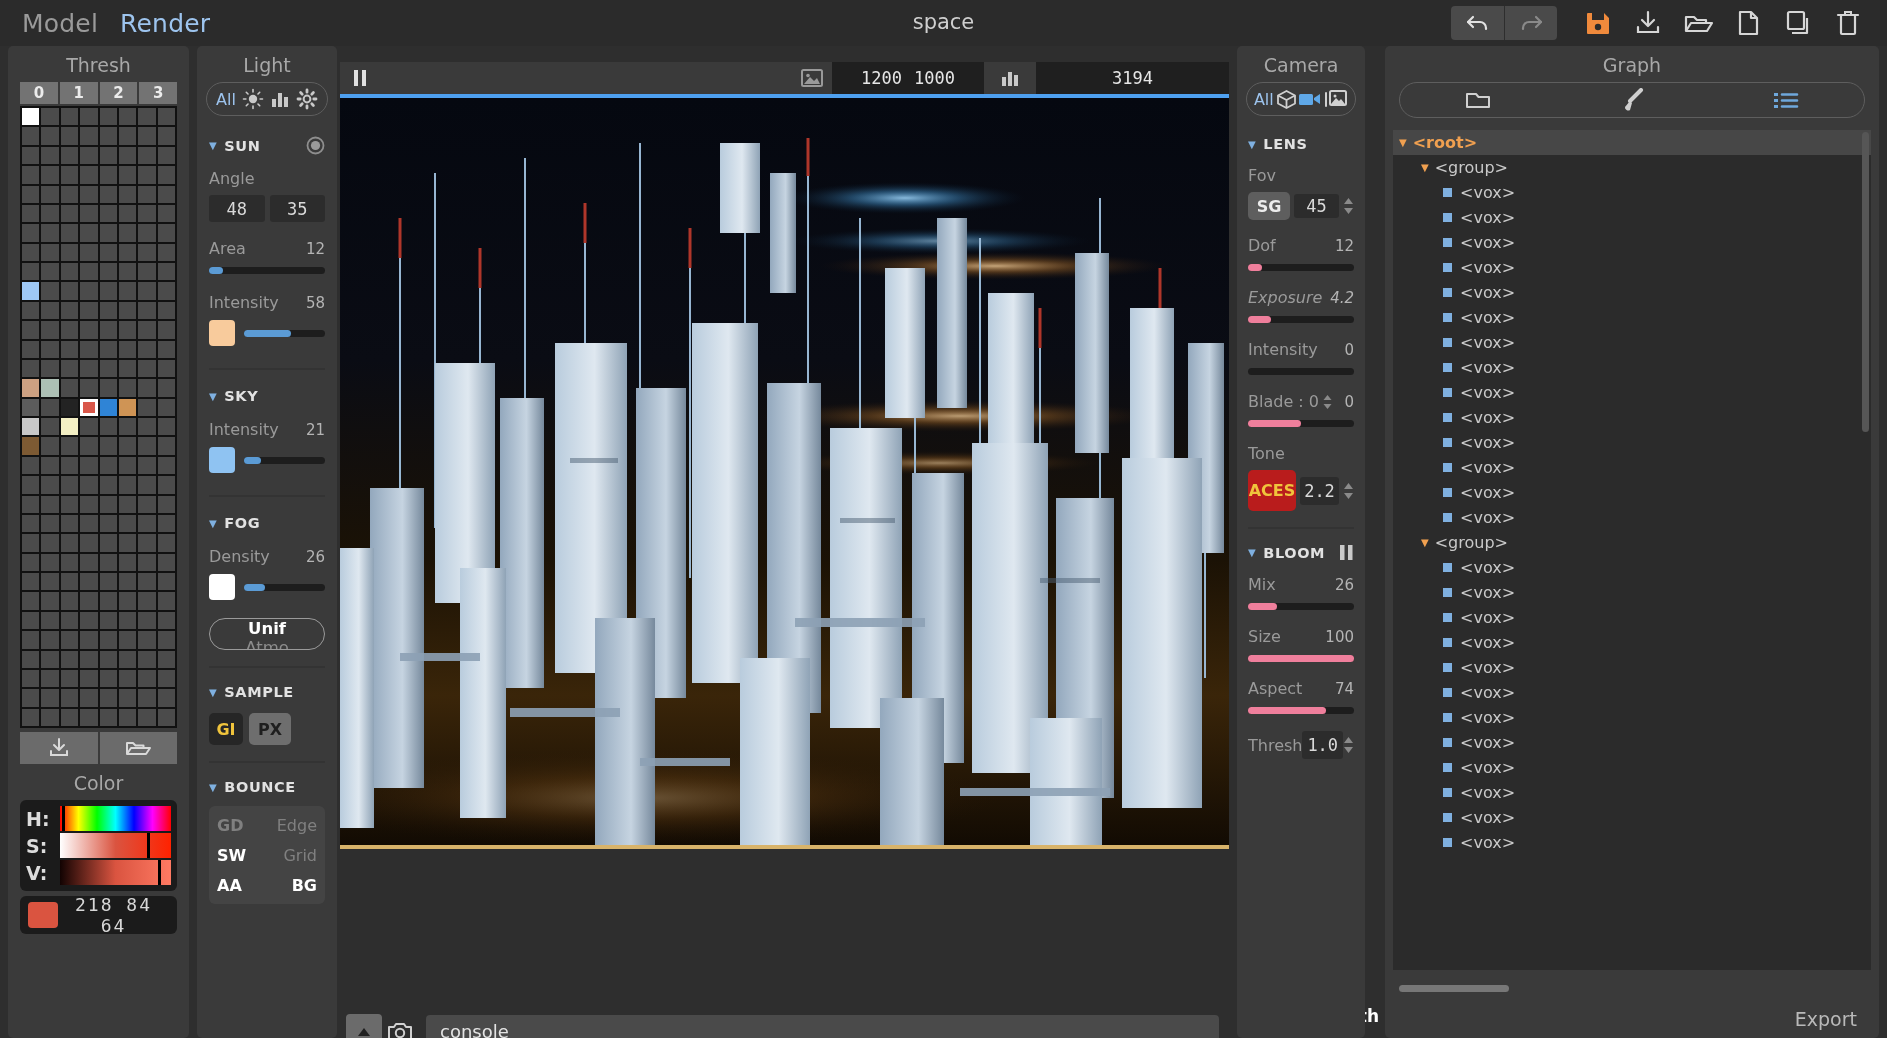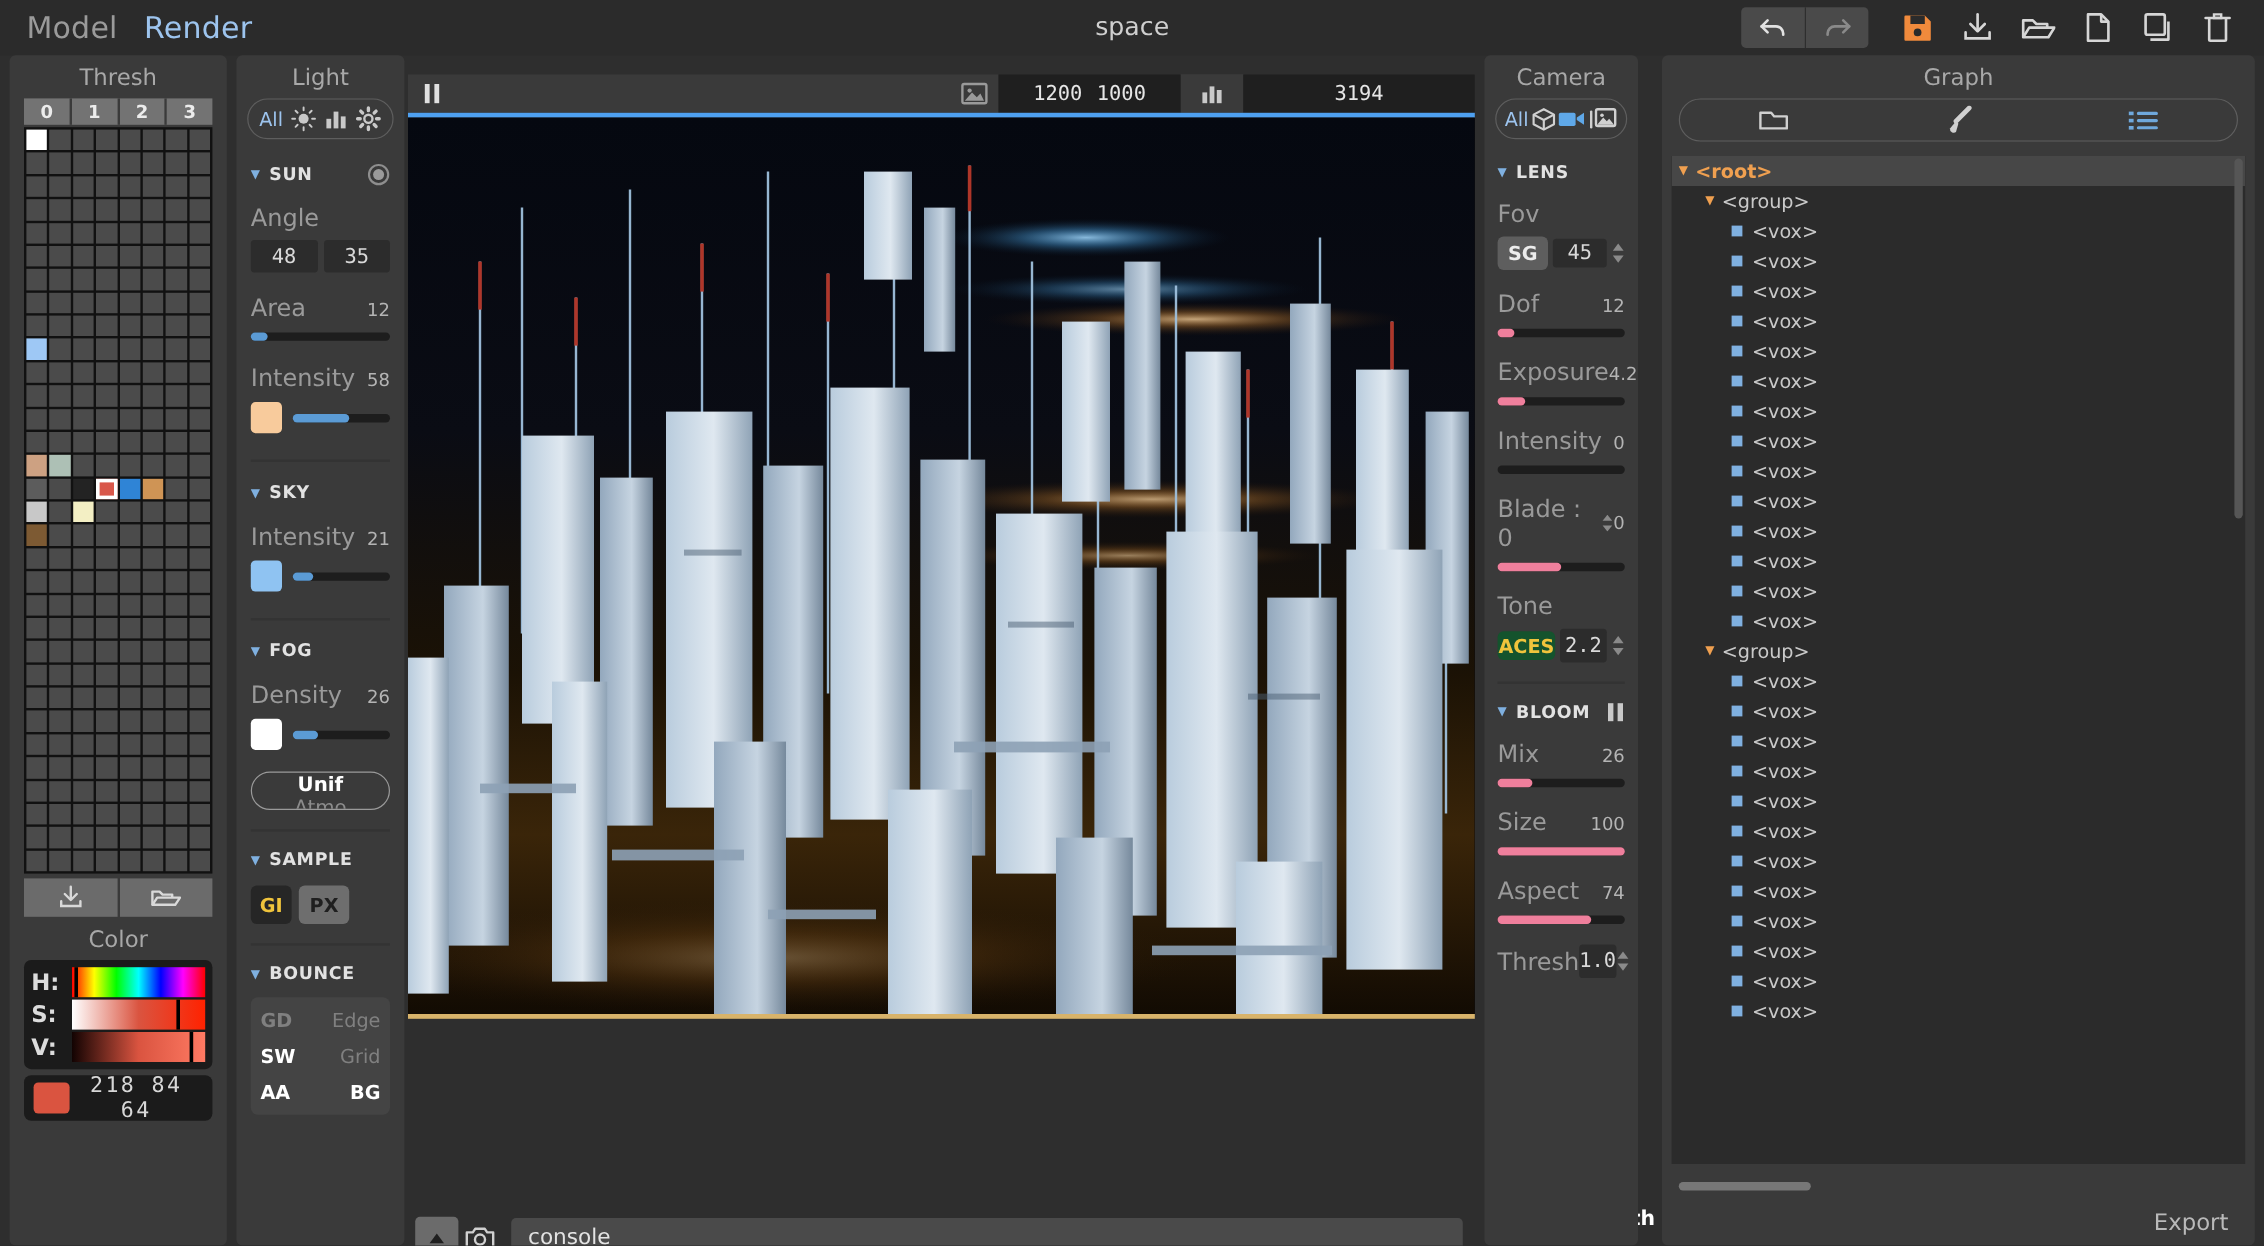--- a/index.html
+++ b/index.html
@@ -35,21 +35,21 @@
   .panel {
     position: absolute; top: 46px; bottom: 0;
     background: #3a3a3a;
   }
   .sect-head {
     display: flex; align-items: center; color: #e2e2e2;
     font-size: 14.5px; font-weight: bold; letter-spacing: .6px;
   }
   .tri { color: #7fb0e0; font-size: 10px; margin-right: 7px; }
   .prop-row { display: flex; justify-content: space-between; align-items: baseline; }
-  .prop-label { color: #9a9a9a; font-size: 20px; }
+  .prop-label { color: #9a9a9a; font-size: 16px; }
   .prop-val { color: #b4b4b4; font-size: 15px; }
   .slider { position: relative; height: 7px; border-radius: 4px; background: #1d1d1d; }
   .slider > i { position: absolute; left: 0; top: 0; bottom: 0; border-radius: 4px; display: block; }
   .sw { width: 26px; height: 26px; border-radius: 4px; flex: 0 0 auto; }
   .divider { height: 2px; background: #333; margin: 0; }
   .numbox {
     background: #2c2c2c; border-radius: 3px; color: #d9d9d9;
     font-size: 17px; display: flex; align-items: center; justify-content: center;
     font-family: "DejaVu Sans Mono", "Liberation Mono", monospace;
   }
@@ -940,21 +940,21 @@
       </div>
 
       <div class="prop-row" style="margin-top:16px;">
         <span class="prop-label">Dof</span>
         <span class="prop-val">12</span>
       </div>
       <div class="slider" style="margin-top:9px;">
           <i style="width: 13%; background: rgb(239, 127, 156);"></i>
         </div>
 
-      <div class="prop-row" style="margin-top:17px;">
+      <div class="prop-row" style="margin-top:17px;font-style:italic;">
         <span class="prop-label">Exposure</span>
         <span class="prop-val">4.2</span>
       </div>
       <div class="slider" style="margin-top:9px;">
           <i style="width: 22%; background: rgb(239, 127, 156);"></i>
         </div>
 
       <div class="prop-row" style="margin-top:17px;">
         <span class="prop-label">Intensity</span>
         <span class="prop-val">0</span>
@@ -976,21 +976,21 @@
         <span class="prop-val">0</span>
       </div>
       <div class="slider" style="margin-top:9px;">
           <i style="width: 50%; background: rgb(239, 127, 156);"></i>
         </div>
 
       <div class="prop-row" style="margin-top:17px;">
         <span class="prop-label">Tone</span>
       </div>
       <div style="display:flex;gap:4px;align-items:center;margin-top:7px;">
-        <div class="tagbtn" style="flex:0 0 48px;height:24px;background:#14532d;color:#f0c43c;">ACES</div>
+        <div class="tagbtn" style="flex:0 0 48px;height:41px;background:#b91c1c;color:#f0c43c;">ACES</div>
         <div class="numbox" style="flex:1;height:28px;">2.2</div>
         <div style="display:flex;flex-direction:column;gap:2px;">
           <span>
               <svg width="11" height="8" viewBox="0 0 11 8">
                 <path d="M5.5 1 L10 7 H1 Z" fill="#8a8a8a"></path>
               </svg>
             </span>
           <span>
               <svg width="11" height="8" viewBox="0 0 11 8">
                 <path d="M5.5 7 L1 1 H10 Z" fill="#8a8a8a"></path>

